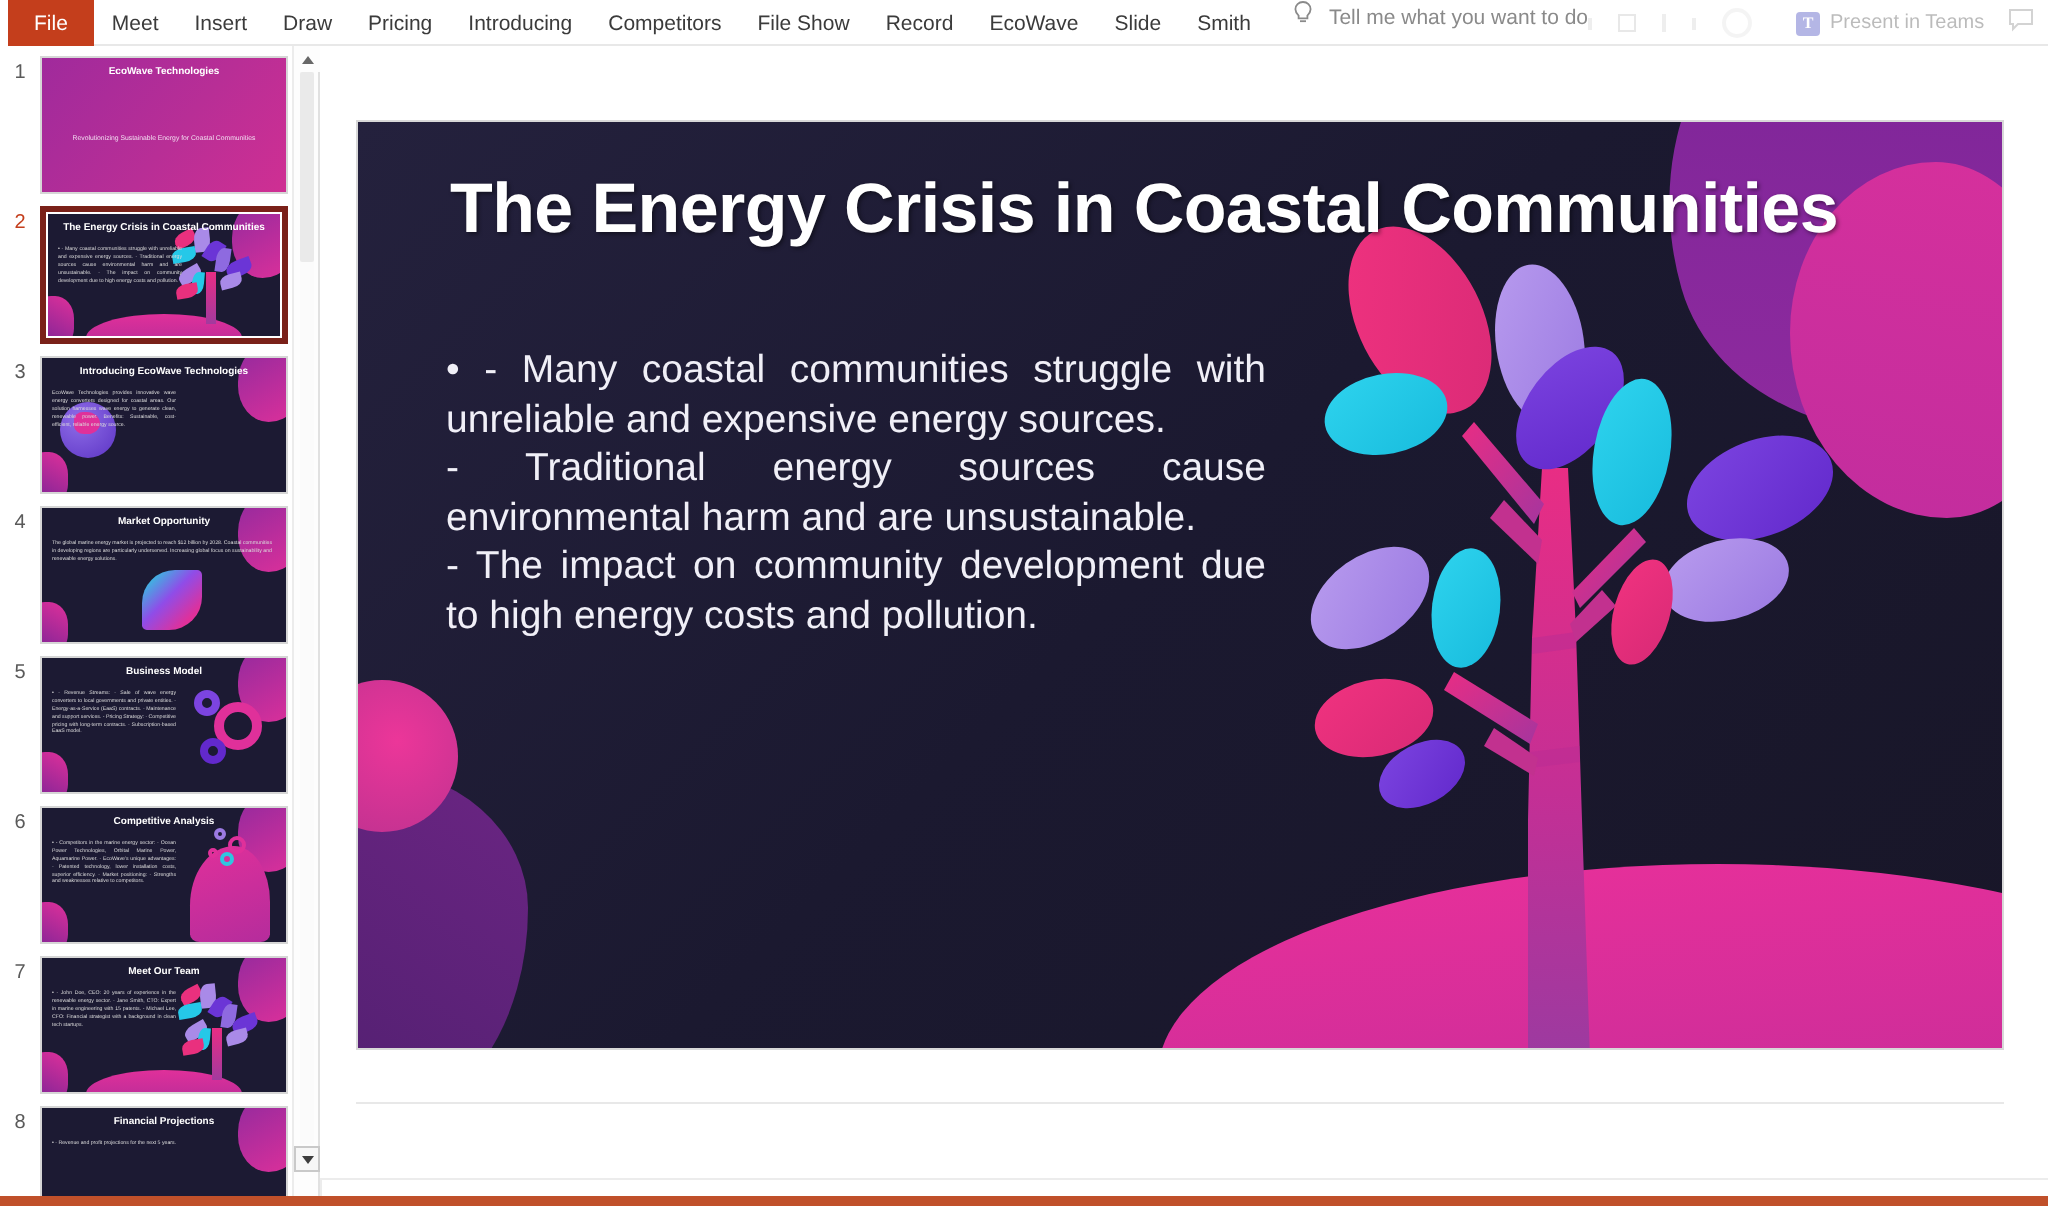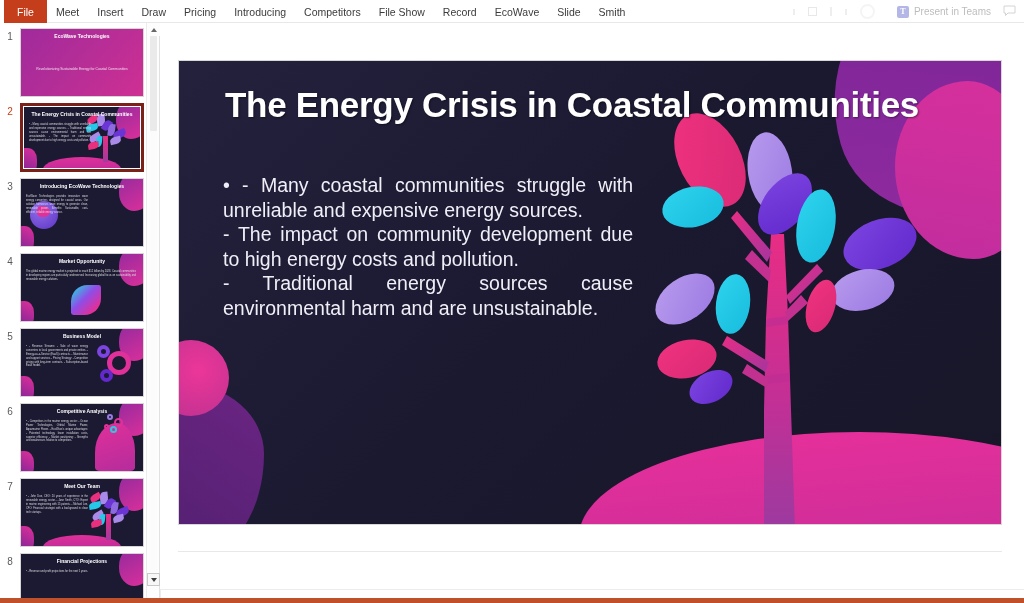--- a/index.html
+++ b/index.html
@@ -268,20 +268,29 @@
         <div class="menu-item">Pricing</div>
         <div class="menu-item">Introducing</div>
         <div class="menu-item">Competitors</div>
         <div class="menu-item">File Show</div>
         <div class="menu-item">Record</div>
         <div class="menu-item">EcoWave</div>
         <div class="menu-item">Slide</div>
         <div class="menu-item">Smith</div>
       </div>
 
+    <div class="tellme">
+      <span>
+        <svg width="11" height="13" viewBox="0 0 11 13">
+          <path d="M5.5 1 C3.3 1 1.7 2.6 1.7 4.6 C1.7 6 2.6 7 3.3 7.8 L3.3 9.2 L7.7 9.2 L7.7 7.8 C8.4 7 9.3 6 9.3 4.6 C9.3 2.6 7.7 1 5.5 1 Z" fill="none" stroke="#8a8a8a" stroke-width="0.9"></path>
+          <line x1="4" y1="10.6" x2="7" y2="10.6" stroke="#8a8a8a" stroke-width="0.9"></line>
+        </svg>
+      </span>
+      <span class="tellme-text">Tell me what you want to do</span>
+    </div>
 
     <div class="ribbon-right">
       <div class="ghost-icons">
         <span class="ghost-bar s"></span>
         <span class="ghost-box"></span>
         <span class="ghost-bar"></span>
         <span class="ghost-bar s"></span>
         <span class="ghost-circ"></span>
       </div>
       <div class="present-teams">
@@ -504,22 +513,22 @@
         <ellipse cx="40" cy="195" rx="33" ry="21" transform="rotate(-35 40 195)" fill="url(#lavG)"></ellipse>
         <ellipse cx="88" cy="200" rx="17" ry="30" transform="rotate(7 88 200)" fill="url(#cyanG)"></ellipse>
         <ellipse cx="42" cy="255" rx="30" ry="19" transform="rotate(-12 42 255)" fill="url(#pinkG)"></ellipse>
         <ellipse cx="66" cy="283" rx="23" ry="15" transform="rotate(-28 66 283)" fill="url(#violG)"></ellipse>
       </svg>
 
       <div class="slide-title">The Energy Crisis in Coastal Communities</div>
 
       <div class="slide-body" id="slide-body">
           <p>• - Many coastal communities struggle with unreliable and expensive energy sources.</p>
+          <p>- Traditional energy sources cause environmental harm and are unsustainable.</p>
           <p>- The impact on community development due to high energy costs and pollution.</p>
-          <p>- Traditional energy sources cause environmental harm and are unsustainable.</p>
         </div>
     </div>
 
     <div class="below-line-1"></div>
     <div class="below-line-2"></div>
     <div class="below-vline"></div>
   </div>
 
   <div class="status-orange"></div>
 </div>

